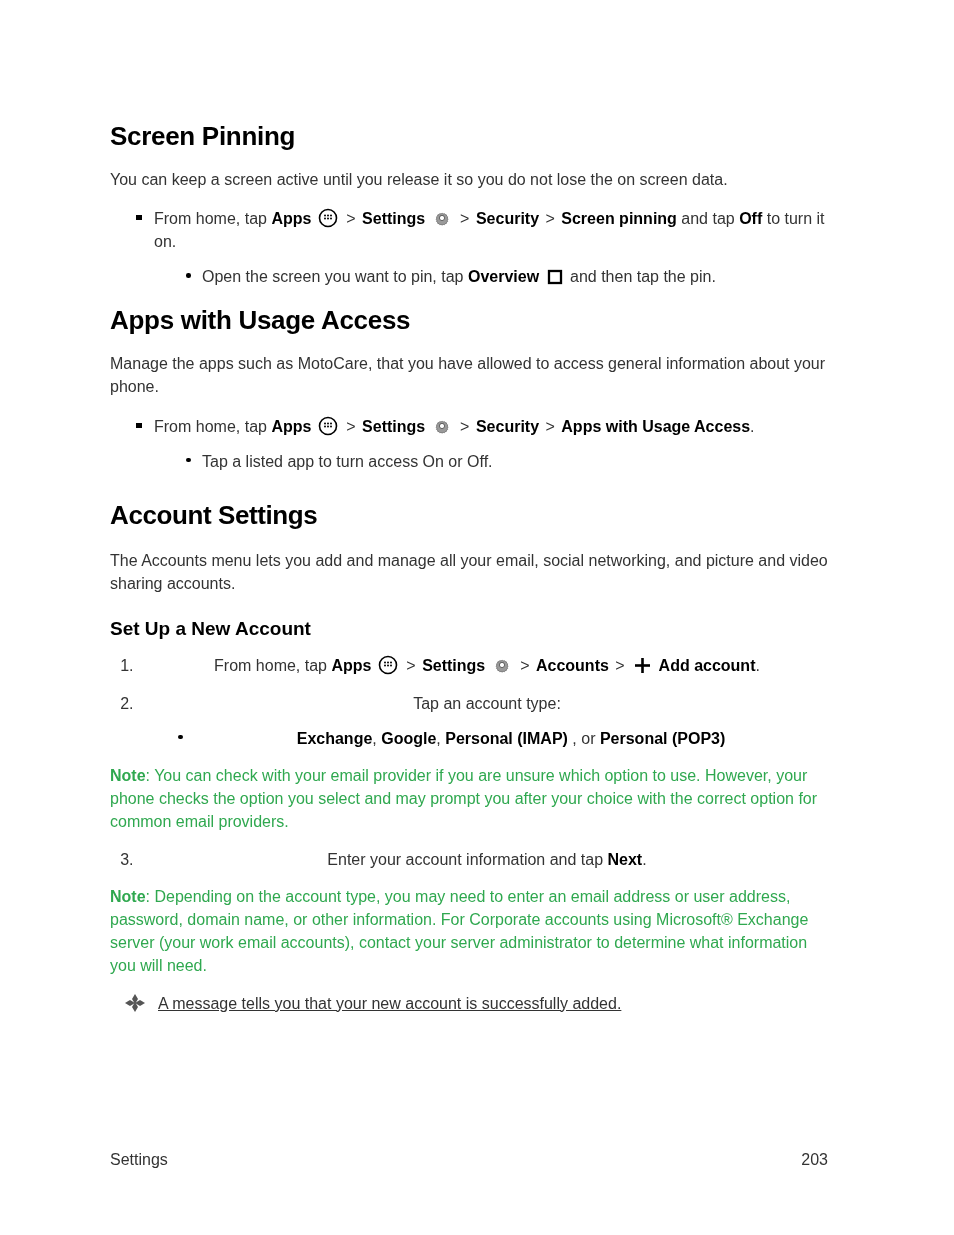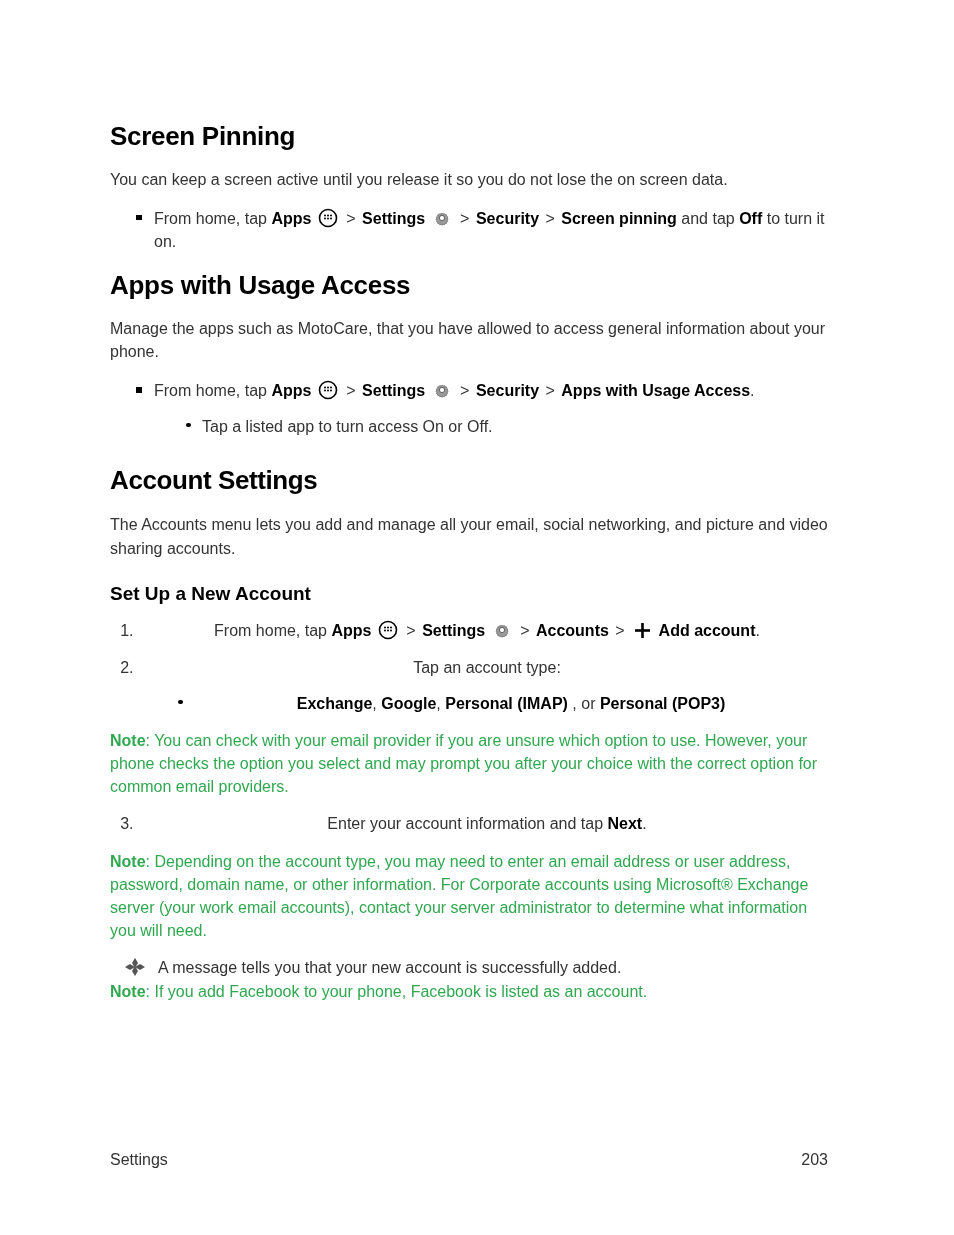--- a/index.html
+++ b/index.html
@@ -103,21 +103,22 @@
   }
   .icon svg { display: block; }
   .note {
     color: #2fa84f;
     margin: 0 0 14px 0;
   }
   .note-label { font-weight: 700; }
   .diamond-line {
     position: relative;
     padding-left: 48px;
-    margin: 10px 0 0 0;
+    margin: 10px 0 24px 0;
+    text-decoration: underline;
   }
   .diamond-line .diamond-icon {
     position: absolute;
     left: 14px;
     top: 0px;
   }
   .footer {
     position: absolute;
     left: 110px;
     right: 110px;
@@ -156,20 +157,30 @@
         <svg width="20" height="20" viewBox="0 0 20 20">
             <path d="M10 3.2l1.5 1 1.7-.5 1 1.5 1.8.3.3 1.8 1.5 1-.5 1.7 1 1.5-1 1.5.5 1.7-1.5 1-.3 1.8-1.8.3-1 1.5-1.7-.5-1.5 1-1.5-1-1.7.5-1-1.5-1.8-.3-.3-1.8-1.5-1 .5-1.7-1-1.5 1-1.5-.5-1.7 1.5-1 .3-1.8 1.8-.3 1-1.5 1.7.5z" transform="scale(.72) translate(4 4)" fill="#9a9a9a" stroke="#444" stroke-width=".7"></path>
             <circle cx="10" cy="10" r="2.6" fill="#fff" stroke="#444" stroke-width=".8"></circle>
           </svg>
       </span>
       <span class="gt">&gt;</span>
       <b>Security</b>
       <span class="gt">&gt;</span>
       <b>Screen pinning</b><span> and tap </span><b>Off</b><span> to turn it on.</span>
 
+      <ul class="dot">
+        <li>
+          <span>Open the screen you want to pin, tap </span><b>Overview</b>
+          <span class="icon">
+            <svg width="18" height="18" viewBox="0 0 18 18">
+                <rect x="3" y="3" width="12" height="12" fill="none" stroke="#000" stroke-width="2.3"></rect>
+              </svg>
+          </span><span> and then tap the pin.</span>
+        </li>
+      </ul>
     </li>
   </ul>
 
   <h2 class="ext-bold">Apps with Usage Access</h2>
   <p class="body">Manage the apps such as MotoCare, that you have allowed to access general information about your phone.</p>
 
   <ul class="sq">
     <li>
       <span>From home, tap </span><b>Apps</b>
       <span class="icon">
@@ -272,22 +283,19 @@
           <polygon points="11,2 14,7 11,12 8,7"></polygon>
           <polygon points="4,8 9,11 4,14 -1,11" transform="translate(2,0)"></polygon>
           <polygon points="18,8 23,11 18,14 13,11" transform="translate(-2,0)"></polygon>
           <polygon points="11,10 14,15 11,20 8,15"></polygon>
         </g>
       </svg>
     </span>
     <span>A message tells you that your new account is successfully added.</span>
   </div>
 
-  <p class="note">
-    <span class="note-label">Note</span><span>: If you add Facebook to your phone, Facebook is listed as an account.</span>
-  </p>
 
   <div class="footer">
     <span>Settings</span>
     <span>203</span>
   </div>
 
 </div>
 
 </body></html>

